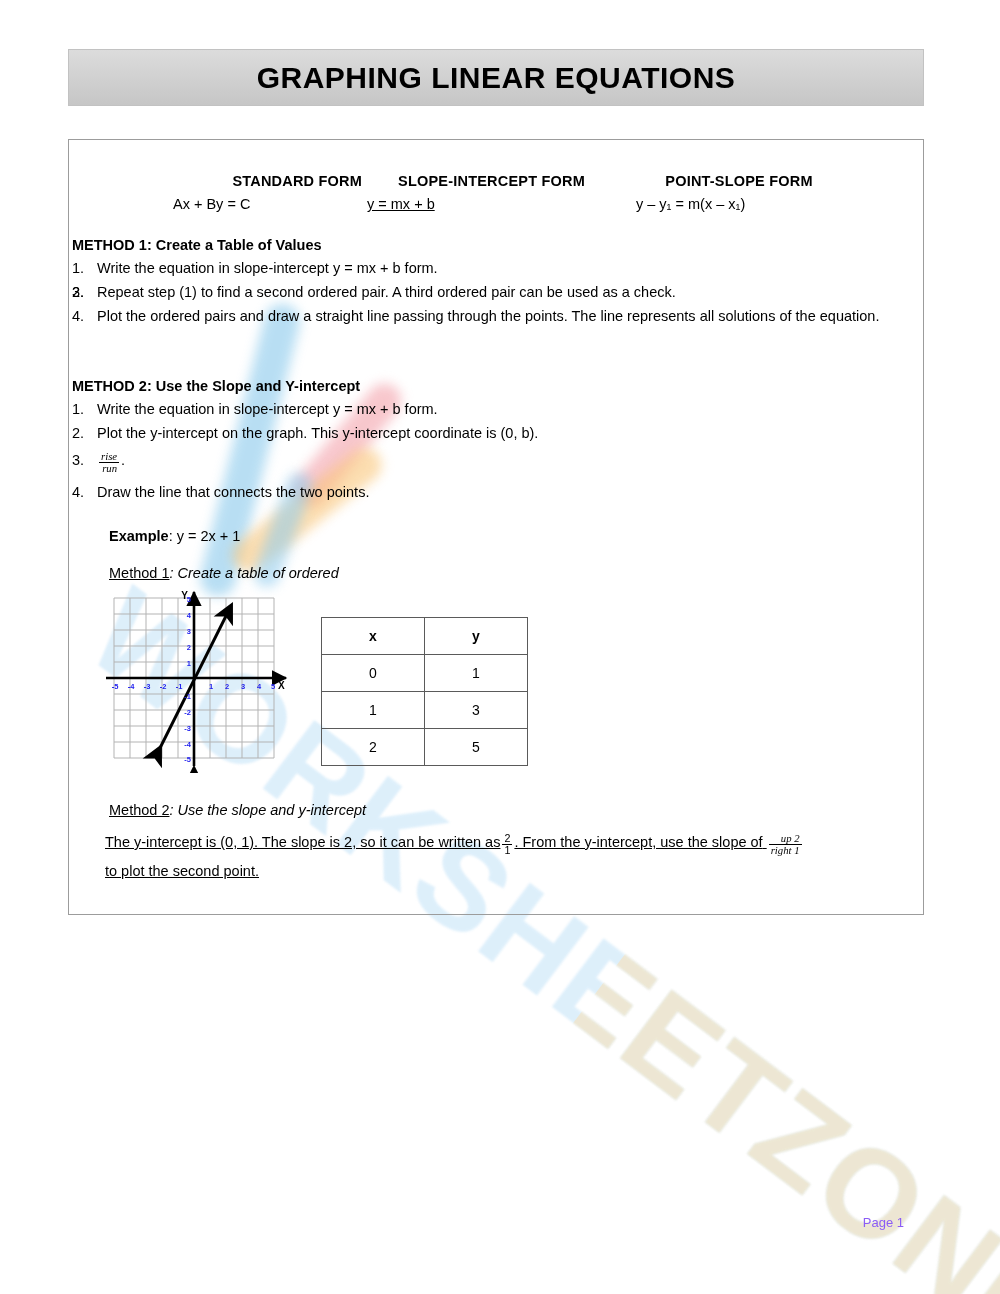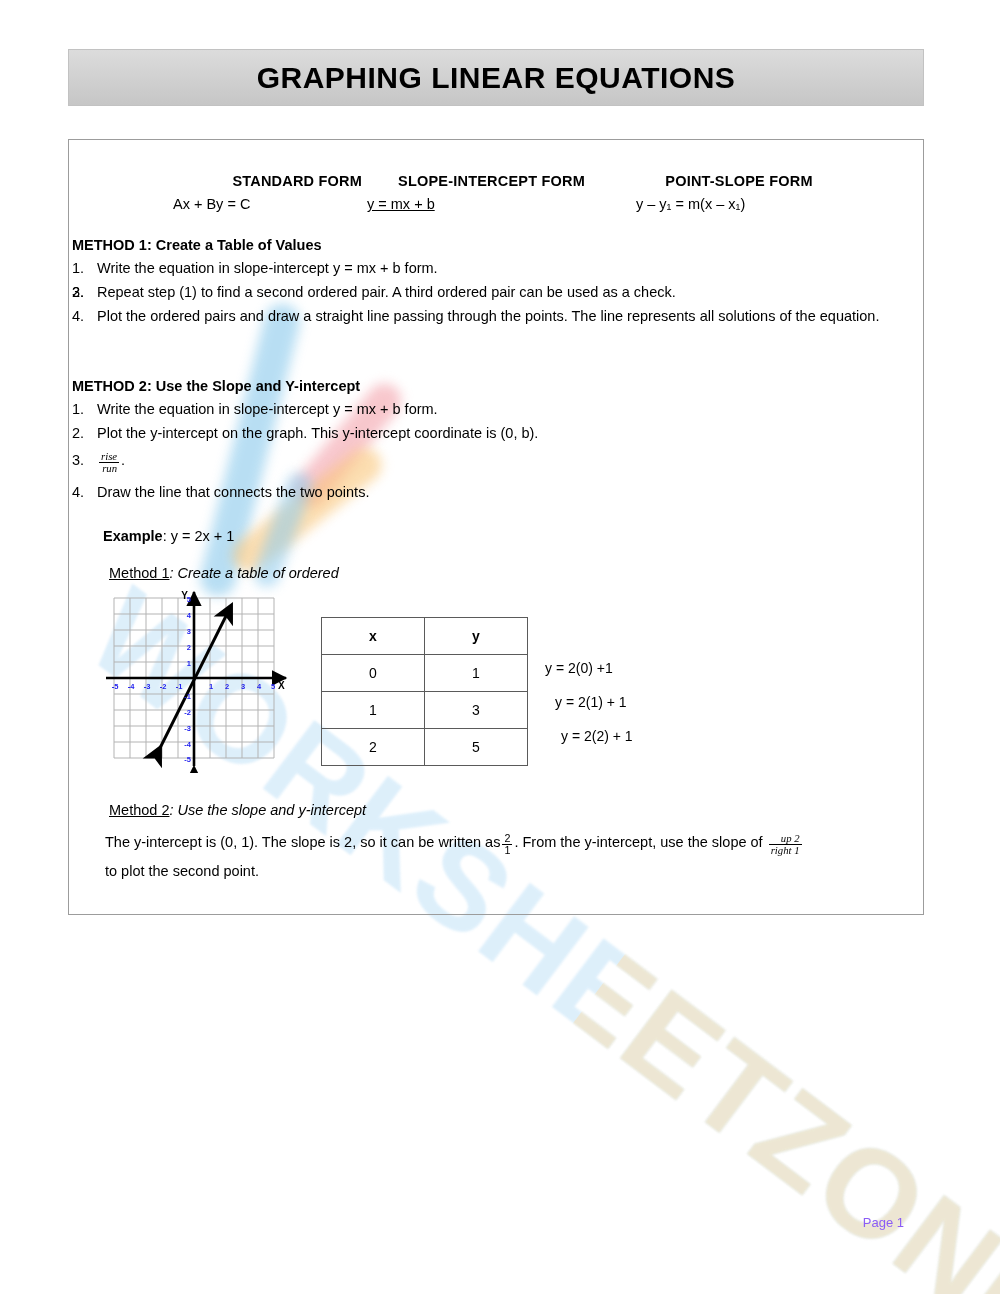--- a/index.html
+++ b/index.html
@@ -138,21 +138,21 @@
     text-align: right;
     line-height: 1;
     margin: 0 2px;
   }
   .frac .n { display: block; font-size: 0.74em; padding: 0 2px; }
   .frac .d { display: block; font-size: 0.74em; border-top: 1px solid #000; padding: 0 2px; }
   .frac.ital .n, .frac.ital .d { font-style: italic; font-family: "Liberation Serif", serif; }
 
   
   #example-line {
-    position: absolute; left: 34px; top: 388px;
+    position: absolute; left: 40px; top: 388px;
     font-size: 14.5px;
   }
   #example-line b { font-weight: 700; }
 
   #m1-label {
     position: absolute; left: 40px; top: 425px;
     font-size: 14.5px;
   }
   #m1-label .u { text-decoration: underline; }
   #m1-label .it { font-style: italic; }
@@ -193,20 +193,21 @@
     position: absolute; left: 40px; top: 662px;
     font-size: 14.5px;
   }
   #m2-label .u { text-decoration: underline; }
   #m2-label .it { font-style: italic; }
   #m2-para {
     position: absolute; left: 36px; top: 688px;
     width: 700px;
     font-size: 14.5px;
     line-height: 2.0;
+    text-decoration: underline;
   }
 
   
   #footer-page {
     position: absolute;
     right: 96px;
     top: 1215px;
     font-size: 13px;
     color: #8b5cf6;
     z-index: 10;
@@ -385,26 +386,20 @@
         <td>1</td>
         <td>3</td>
       </tr>
       <tr>
         <td>2</td>
         <td>5</td>
       </tr>
     </tbody>
       </table>
 
-    <div id="eq-list">
-      <div style="height:34px"></div>
-      <div class="eq-0">y = 2(0) +1</div>
-      <div class="eq-1">y = 2(1) + 1</div>
-      <div class="eq-2">y = 2(2) + 1</div>
-    </div>
 
     <div id="m2-label">
       <span class="u">Method 2</span><span class="it">:  Use the slope and y-intercept</span>
     </div>
 
     <div id="m2-para">
       <span>The y-intercept is (0, 1). The slope is 2, so it can be written as</span><span class="frac"><span class="n">2</span><span class="d">1</span></span><span>. From the y-intercept, use the slope of</span>
       <span class="frac ital"><span class="n">up 2</span><span class="d">right 1</span></span>
       <span>to plot the second point.</span>
     </div>

